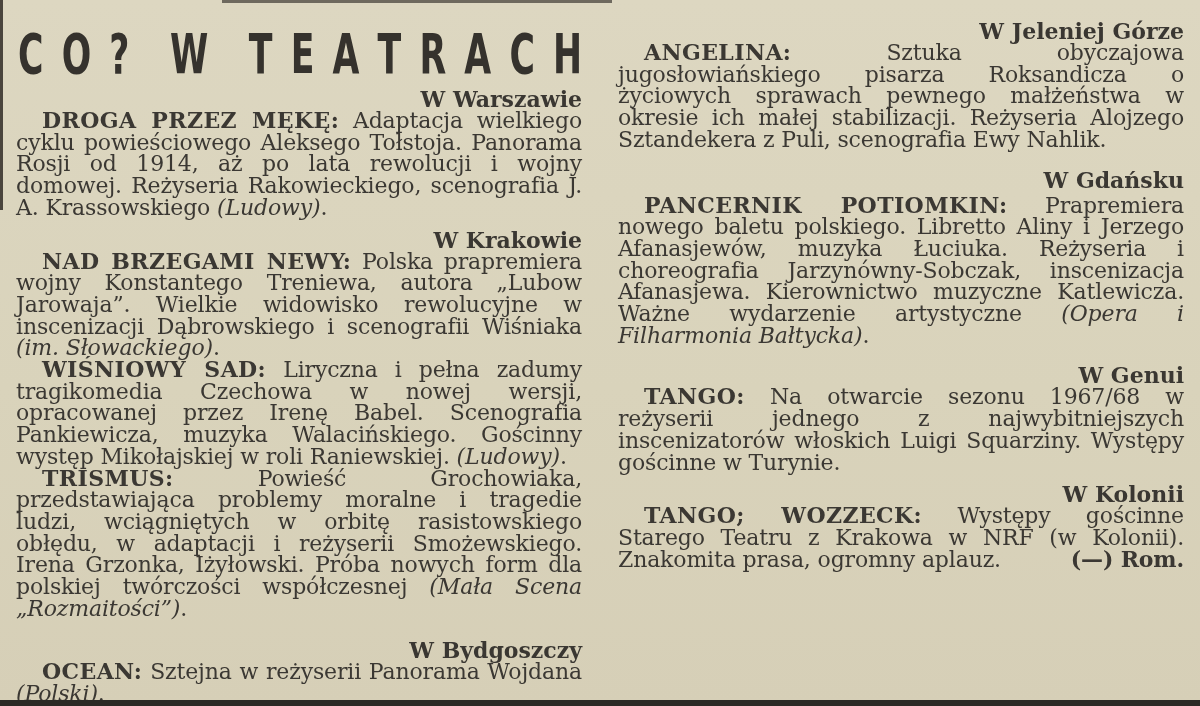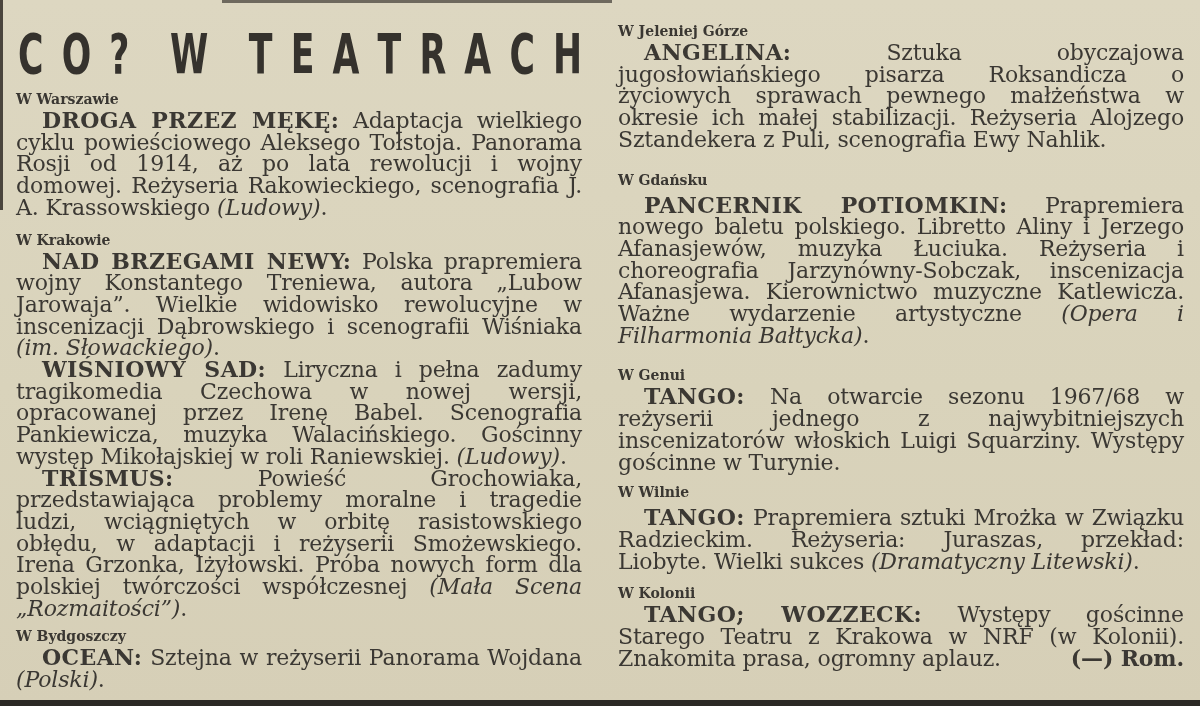--- a/index.html
+++ b/index.html
@@ -60,23 +60,23 @@
       font-size: 56px;
       color: #35322d;
       transform: scaleX(0.62);
       transform-origin: left center;
       width: 910px;
       letter-spacing: 0;
     }
     .masthead span { display: inline-block; }
 
     .city {
-      text-align: left;
-      font-weight: bold;
-      font-size: 14px;
+      text-align: right;
+      font-weight: bold;
+      font-size: 22px;
       line-height: 22px;
       color: #3a3732;
       margin: 0;
     }
     .entry {
       font-size: 22px;
       line-height: 21.7px;
       text-align: justify;
       margin: 0;
       text-indent: 26px;
@@ -137,21 +137,21 @@
         <span>Liryczna i pełna zadumy tragikomedia Czechowa w nowej wersji, opracowanej przez Irenę Babel. Scenografia Pankiewicza, muzyka Walacińskiego. Gościnny występ Mikołajskiej w roli Raniewskiej.</span>
         <em>(Ludowy)</em><span>.</span>
       </p>
       <p class="entry">
         <span class="title">TRISMUS:</span>
         <span>Powieść Grochowiaka, przedstawiająca problemy moralne i tragedie ludzi, wciągniętych w orbitę rasistowskiego obłędu, w adaptacji i reżyserii Smożewskiego. Irena Grzonka, Iżyłowski. Próba nowych form dla polskiej twórczości współczesnej</span>
         <em>(Mała Scena „Rozmaitości”)</em><span>.</span>
       </p>
     </div>
 
-    <div style="margin-top:6px">
+    <div style="margin-top:20px">
       <h3 class="city">W Bydgoszczy</h3>
       <p class="entry">
         <span class="title">OCEAN:</span>
         <span>Sztejna w reżyserii Panorama Wojdana</span>
         <em>(Polski)</em><span>.</span>
       </p>
     </div>
   </div>
 
   <div class="col col-right">
@@ -176,28 +176,20 @@
 
     <div style="margin-top:18px">
       <h3 class="city">W Genui</h3>
       <p class="entry" style="">
         <span class="title">TANGO:</span>
         <span>Na otwarcie sezonu 1967/68 w reżyserii jednego z najwybitniejszych inscenizatorów włoskich Luigi Squarziny. Występy gościnne w Turynie.</span>
         <em></em><span></span>
       </p>
     </div>
 
-    <div style="margin-top:8px">
-      <h3 class="city">W Wilnie</h3>
-      <p class="entry" style="margin-top:4px">
-        <span class="title">TANGO:</span>
-        <span>Prapremiera sztuki Mrożka w Związku Radzieckim. Reżyseria: Juraszas, przekład: Liobyte. Wielki sukces</span>
-        <em>(Dramatyczny Litewski)</em><span>.</span>
-      </p>
-    </div>
 
     <div style="margin-top:10px">
       <h3 class="city">W Kolonii</h3>
       <p class="entry" style="margin-top:0">
         <span class="title">TANGO; WOZZECK:</span>
         <span>Występy gościnne Starego Teatru z Krakowa w NRF (w Kolonii). Znakomita prasa, ogromny aplauz.</span>
         <span class="sign">(—) Rom.</span>
       </p>
     </div>
   </div>

